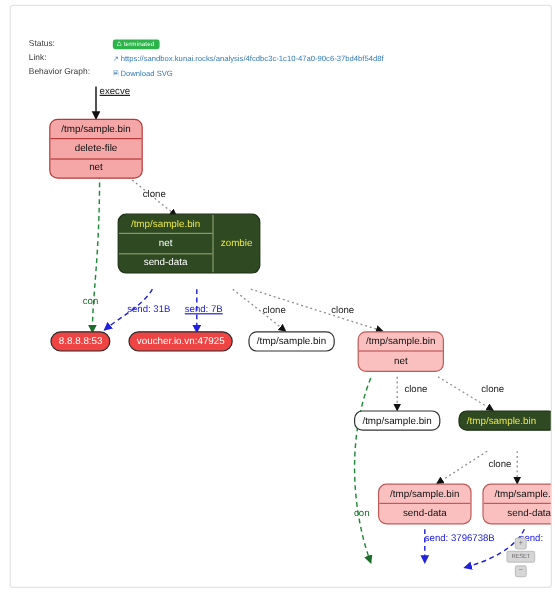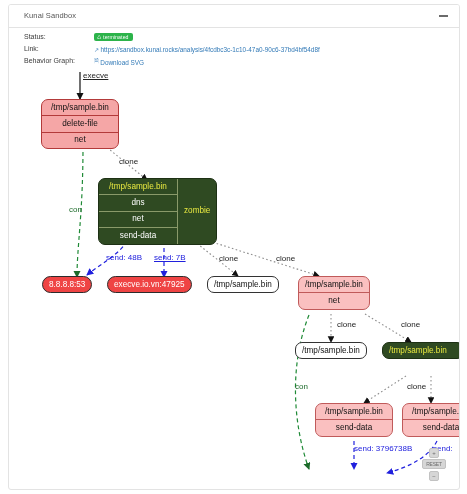--- a/index.html
+++ b/index.html
@@ -158,21 +158,21 @@
     white-space: nowrap;
   }
   .elabel {
     position: absolute;
     font-size: 8px;
     color: #222;
     white-space: nowrap;
     user-select: none;
   }
   .elabel.blue { color: #2020dd; }
-  .elabel.green { color: #1c6b2a; }
+  .elabel.green { color: #1c6b2a; margin-top: 41px; }
   
   #zoom-controls {
     position: absolute;
     right: 14px; bottom: 8px;
     width: 24px;
     text-align: center;
   }
   .zbtn {
     display: block;
     margin: 1.5px auto;
@@ -186,24 +186,20 @@
     cursor: pointer;
     text-align: center;
   }
   .zbtn.reset { width: 24px; font-size: 5px; letter-spacing: -.2px; }
 </style>
 </head>
 <body>
 
 <div id="panel">
 
-  <div id="panel-header">
-    <div id="panel-title">Kunai Sandbox</div>
-    <div id="minimize-btn"></div>
-  </div>
 
   <div id="meta">
 
     <div class="meta-row" id="row-status">
       <span class="meta-label">Status:</span>
       <span class="meta-val">
         <span class="badge"><span class="bicon">♺</span><span>terminated</span></span>
       </span>
     </div>
 
@@ -263,21 +259,21 @@
       <path d="M422,311 L422,338" stroke="#8d8d8d" stroke-width="1.1" fill="none" stroke-dasharray="1.6,2.4" marker-end="url(#ah)"></path>
 
       <path d="M345,376 L345,404" stroke="#2020dd" stroke-width="1.2" fill="none" stroke-dasharray="4,3" marker-end="url(#ahb)"></path>
 
       <path d="M428,376 C420,392 400,402 378,408" stroke="#2020dd" stroke-width="1.2" fill="none" stroke-dasharray="4,3" marker-end="url(#ahb)"></path>
     </svg>
 
     <div class="elabel" style="left:74px; top:6px;text-decoration:underline;">execve</div>
     <div class="elabel" style="left:110px; top:92px;">clone</div>
     <div class="elabel green" style="left:60px; top:140px;">con</div>
-    <div class="elabel blue" style="left:97px; top:188px;">send: 48B</div>
+    <div class="elabel blue" style="left:97px; top:188px;">send: 31B</div>
     <div class="elabel blue" style="left:145px; top:188px;text-decoration:underline;">send: 7B</div>
     <div class="elabel" style="left:210px; top:189px;">clone</div>
     <div class="elabel" style="left:267px; top:189px;">clone</div>
     <div class="elabel" style="left:328px; top:255px;">clone</div>
     <div class="elabel" style="left:392px; top:255px;">clone</div>
     <div class="elabel green" style="left:286px; top:317px;">con</div>
     <div class="elabel" style="left:398px; top:317px;">clone</div>
     <div class="elabel" style="left:437px; top:317px;margin-left:32px;">clo</div>
     <div class="elabel blue" style="left:345px; top:379px;">send: 3796738B</div>
     <div class="elabel blue" style="left:424px; top:379px;">send:</div>
@@ -285,34 +281,33 @@
     <div class="node n-red" style="left:32px; top:34px; width:78px;">
       <div class="cell">/tmp/sample.bin</div>
       <div class="cell">delete-file</div>
       <div class="cell">net</div>
     </div>
 
     <div class="node n-green" style="left:89px; top:113px;">
       <div class="zombie-wrap">
         <div class="zombie-col" style="width:78px;">
           <div class="cell">/tmp/sample.bin</div>
-          <div class="cell white">dns</div>
           <div class="cell white">net</div>
           <div class="cell white">send-data</div>
         </div>
         <div class="zombie-side">zombie</div>
       </div>
     </div>
 
     <div class="node n-gray" style="left:33px; top:211px;">
       <div class="cell">8.8.8.8:53</div>
     </div>
 
     <div class="node n-gray" style="left:98px; top:211px;">
-      <div class="cell">execve.io.vn:47925</div>
+      <div class="cell">voucher.io.vn:47925</div>
     </div>
 
     <div class="node n-white" style="left:198px; top:211px;">
       <div class="cell">/tmp/sample.bin</div>
     </div>
 
     <div class="node n-pink" style="left:289px; top:211px; width:72px;">
       <div class="cell">/tmp/sample.bin</div>
       <div class="cell">net</div>
     </div>

